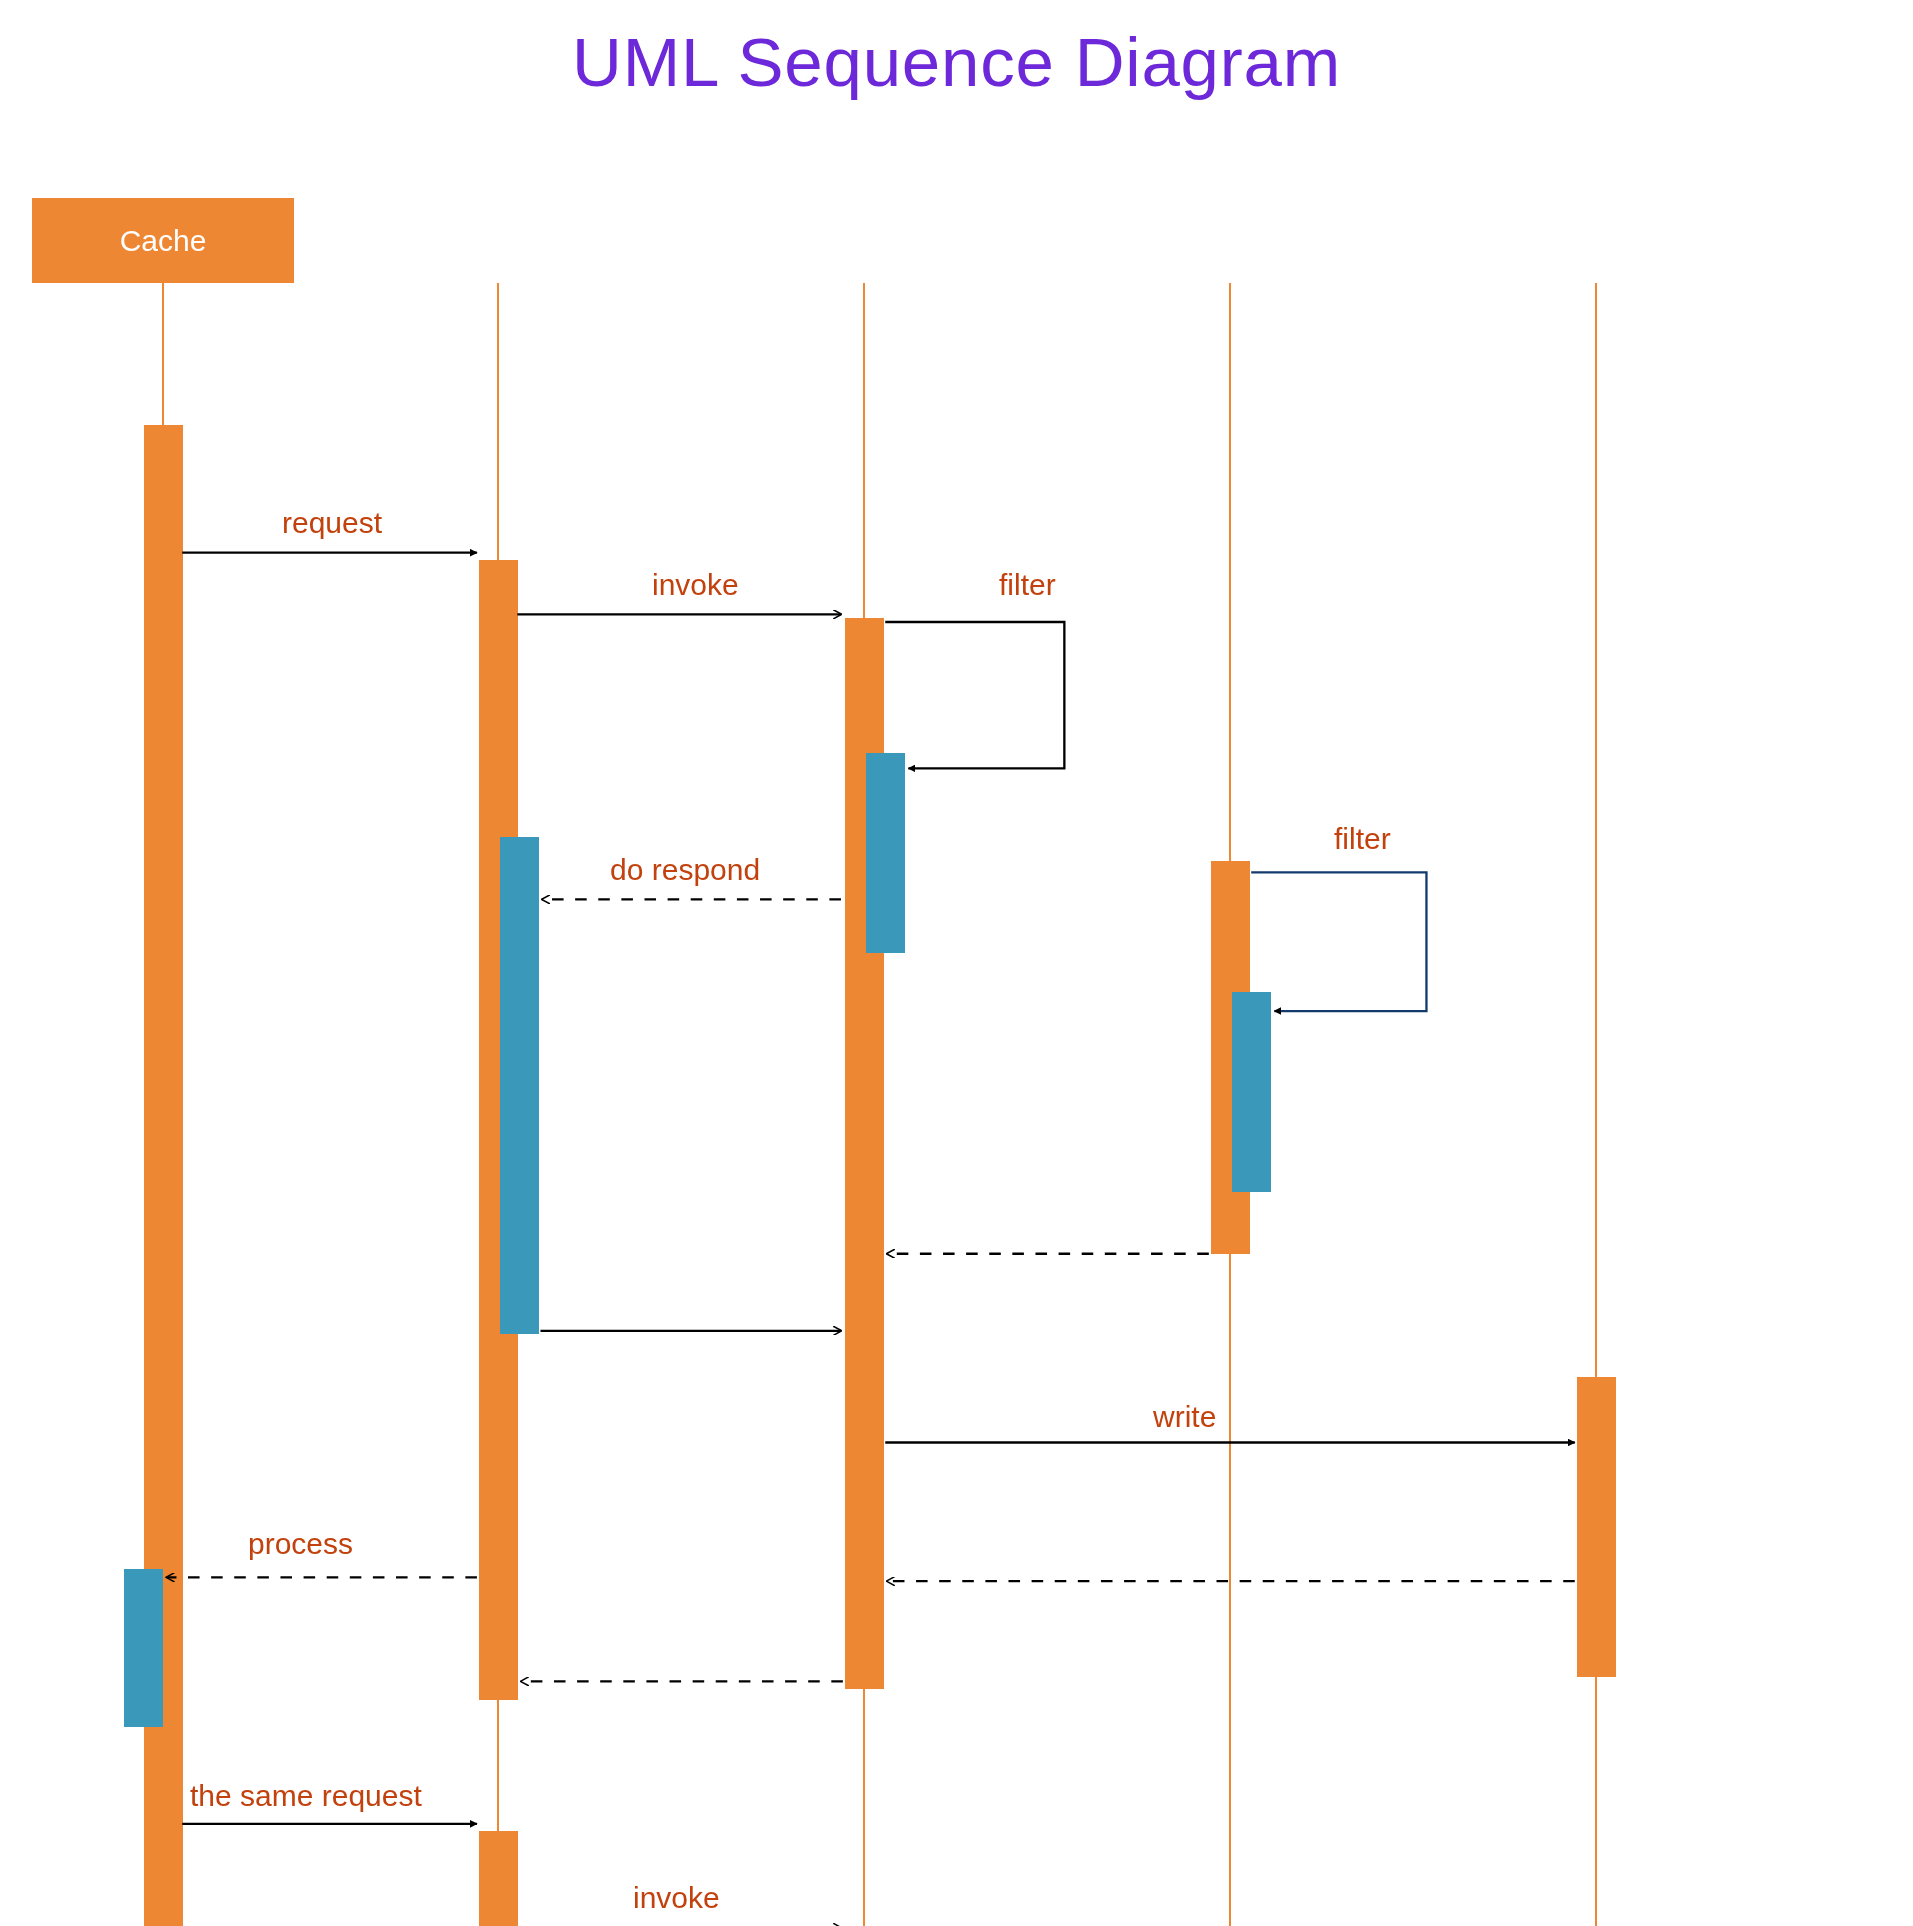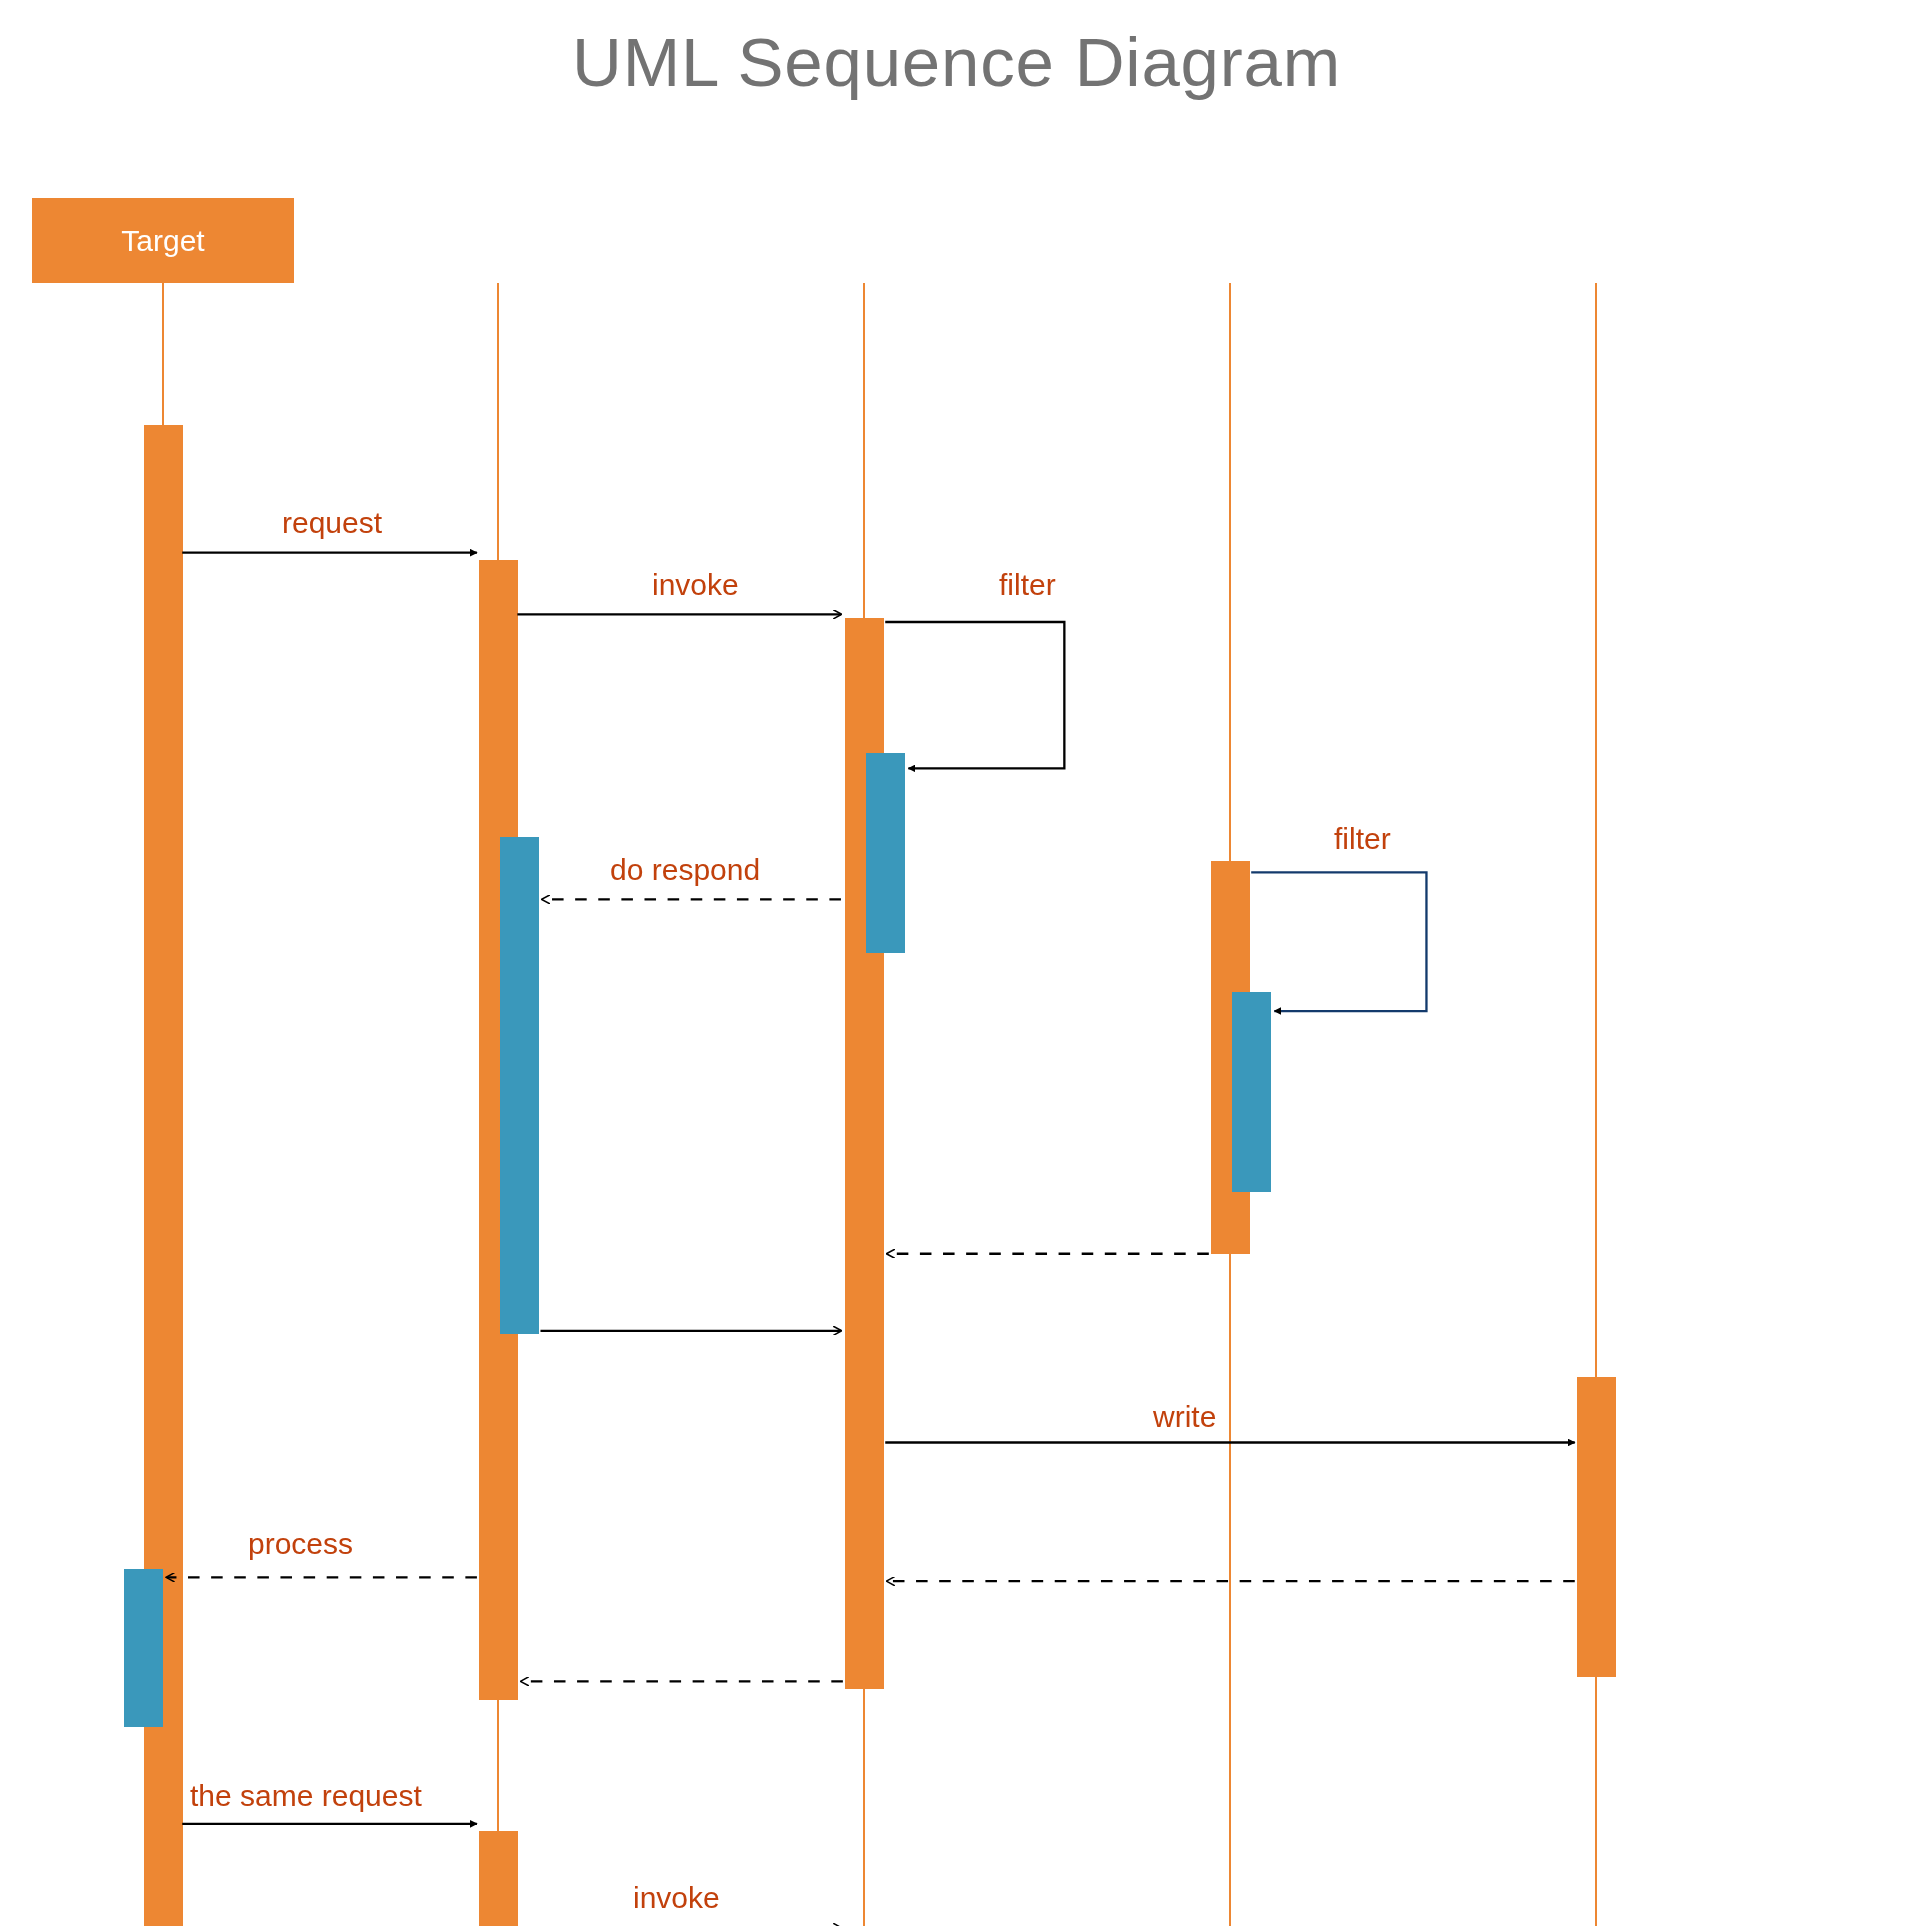--- a/index.html
+++ b/index.html
@@ -3,21 +3,21 @@
 <meta charset="utf-8">
 <style>
   * { margin: 0; padding: 0; box-sizing: border-box; }
   body {
     font-family: Arial, Helvetica, sans-serif;
     background: #ffffff;
     padding: 23px 15.4px;
   }
   .title {
     font-size: 69px;
-    color: #737373;
+    color: #6d28d9;
     text-align: center;
     font-weight: 400;
     margin-bottom: 96px;
     letter-spacing: 0.8px;
   }
   .diagram {
     position: relative;
     width: 1849px;
     height: 2697px;
     margin: 0 auto;
@@ -63,20 +63,21 @@
 <body>
 
 <h1 class="title">UML Sequence Diagram</h1>
 
 <div class="diagram">
 
   <div class="participant-header" style="left:0; top:0; width:262px;">Client</div>
   <div class="participant-header" style="left:870; top:0; width:262px;">FilterChain</div>
   <div class="participant-header" style="left:1820; top:0; width:262px;">Filter</div>
   <div class="participant-header" style="left:2770; top:0; width:262px;">Target</div>
+  <div class="participant-header" style="left:3720; top:0; width:262px;">Cache</div>
 
   <div class="lifeline" style="left:130px; top:85px; height:2581px;"></div>
   <div class="lifeline" style="left:465px; top:85px; height:2581px;"></div>
   <div class="lifeline" style="left:831px; top:85px; height:2581px;"></div>
   <div class="lifeline" style="left:1197px; top:85px; height:2581px;"></div>
   <div class="lifeline" style="left:1563px; top:85px; height:2581px;"></div>
 
   <div class="activation-orange" style="left:112px; top:227px; width:39px; height:2388px;"></div>
 
   <div class="activation-orange" style="left:447px; top:362px; width:39px; height:1140px;"></div>

